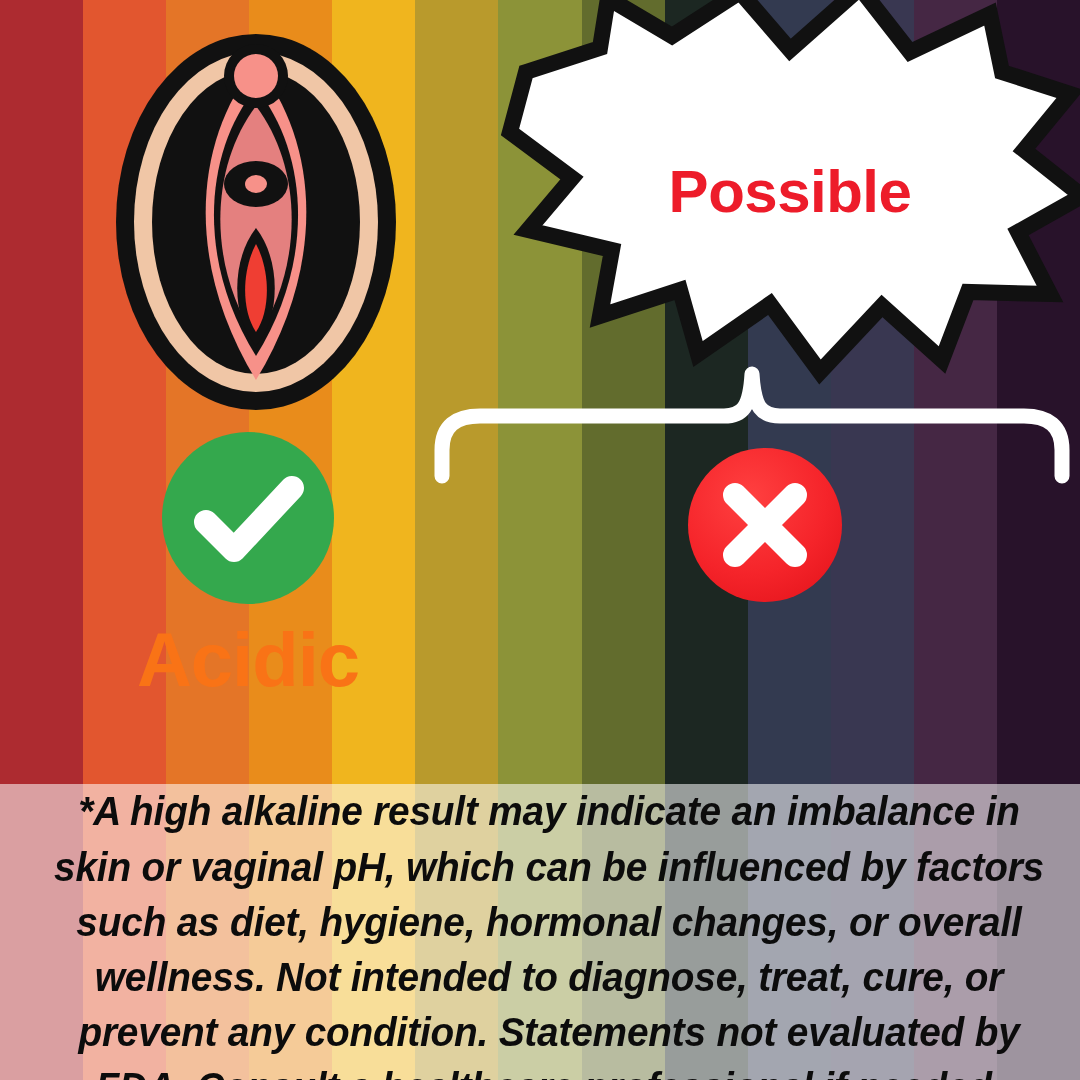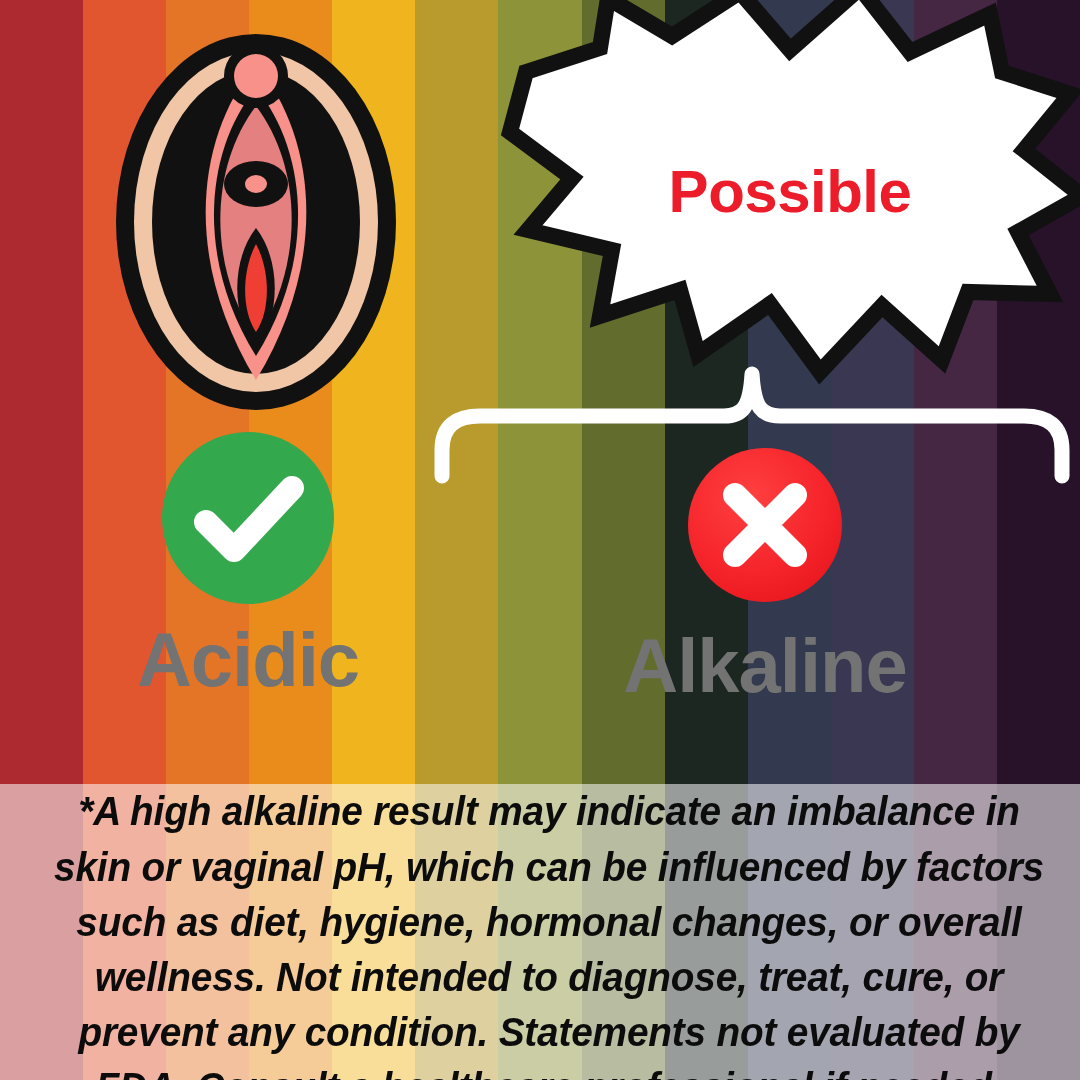--- a/index.html
+++ b/index.html
@@ -101,21 +101,21 @@
     background: #34A84D;
   }
   #alkaline-circle {
     width: 154px; height: 154px;
     background: radial-gradient(circle at 40% 32%, #FF4040 0%, #F5242A 55%, #E01018 100%);
   }
   .badge-circle svg { position: absolute; inset: 0; }
 
   .badge-label {
     margin-top: 18px;
-    color: #737373;
+    color: #f97316;
     font-weight: bold;
     font-size: 76px;
     line-height: 1;
     letter-spacing: -1px;
     white-space: nowrap;
   }
   #group-alkaline .badge-label { margin-top: 26px; }
 
   
   #disclaimer {
@@ -229,20 +229,19 @@
     </div>
     <div class="badge-label">Acidic</div>
   </div>
 
   <div class="badge-group" id="group-alkaline">
     <div class="badge-circle" id="alkaline-circle">
       <svg viewBox="0 0 154 154" width="154" height="154" xmlns="http://www.w3.org/2000/svg">
         <path d="M 47 47 L 107 107 M 107 47 L 47 107" fill="none" stroke="#FFFFFF" stroke-width="24" stroke-linecap="round"></path>
       </svg>
     </div>
-    <div class="badge-label">Alkaline</div>
   </div>
 
   <div id="disclaimer">
     <div id="disclaimer-text">*A high alkaline result may indicate an imbalance in skin or vaginal pH, which can be influenced by factors such as diet, hygiene, hormonal changes, or overall wellness. Not intended to diagnose, treat, cure, or prevent any condition. Statements not evaluated by FDA. Consult a healthcare professional if needed.</div>
   </div>
 
 </div>
 
 </body></html>

